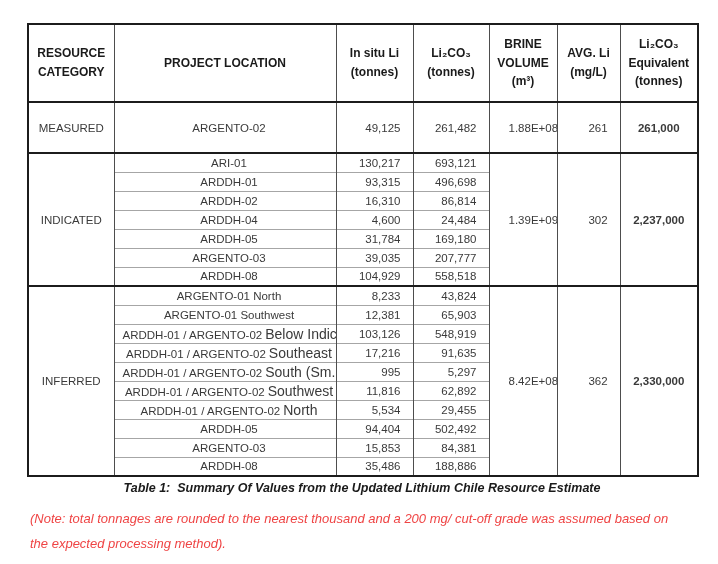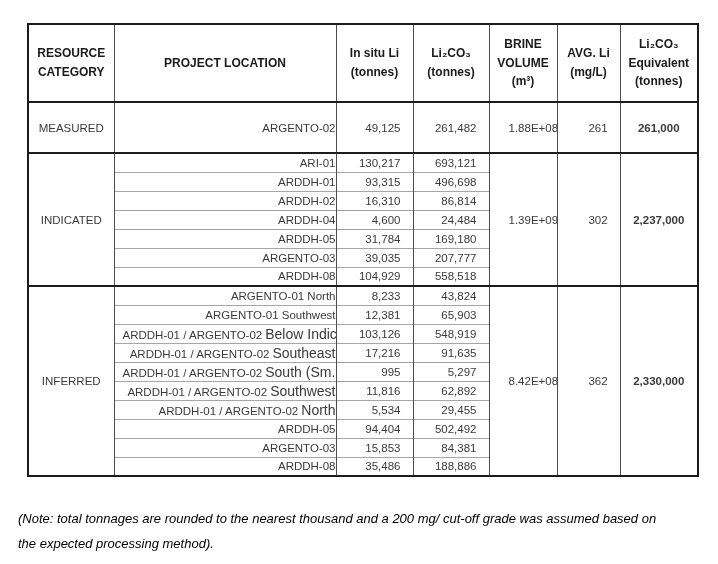--- a/index.html
+++ b/index.html
@@ -58,21 +58,21 @@
   .resource-table tbody tr.section-start > td {
     border-top: 2px solid #1c1c1c;
   }
   td.cat {
     text-align: center;
     font-size: 11.5px;
     color: #333333;
     margin-top: 11px;
   }
   td.loc {
-    text-align: right;
+    text-align: center;
     padding-left: 8px;
     white-space: nowrap;
   }
   td.loc .suffix {
     font-size: 14px;
     padding-left: 3px;
     color: #3a3a3a;
   }
   td.num {
     text-align: right;
@@ -96,27 +96,27 @@
     width: 670px;
     text-align: center;
     font-size: 12.5px;
     font-weight: bold;
     font-style: italic;
     color: #1a1a1a;
     white-space: pre-wrap;
   }
   .note {
     position: absolute;
-    left: 18px;
+    left: 30px;
     top: 506px;
     width: 655px;
     font-size: 13px;
     font-style: italic;
     line-height: 1.95;
-    color: #000000;
+    color: #ef4444;
   }
 </style>
 </head>
 <body>
 
 <div class="page">
 
   <table class="resource-table">
     <colgroup>
       <col style="width:86px">
@@ -272,15 +272,16 @@
         <td class="num">84,381</td>
       </tr>
       <tr>
         <td class="loc">ARDDH-08</td>
         <td class="num">35,486</td>
         <td class="num">188,886</td>
       </tr>
     </tbody>
   </table>
 
+  <div class="caption">Table 1:  Summary Of Values from the Updated Lithium Chile Resource Estimate</div>
   <div class="note">(Note: total tonnages are rounded to the nearest thousand and a 200 mg/ cut-off grade was assumed based on the expected processing method).</div>
 
 </div>
 
 </body></html>

